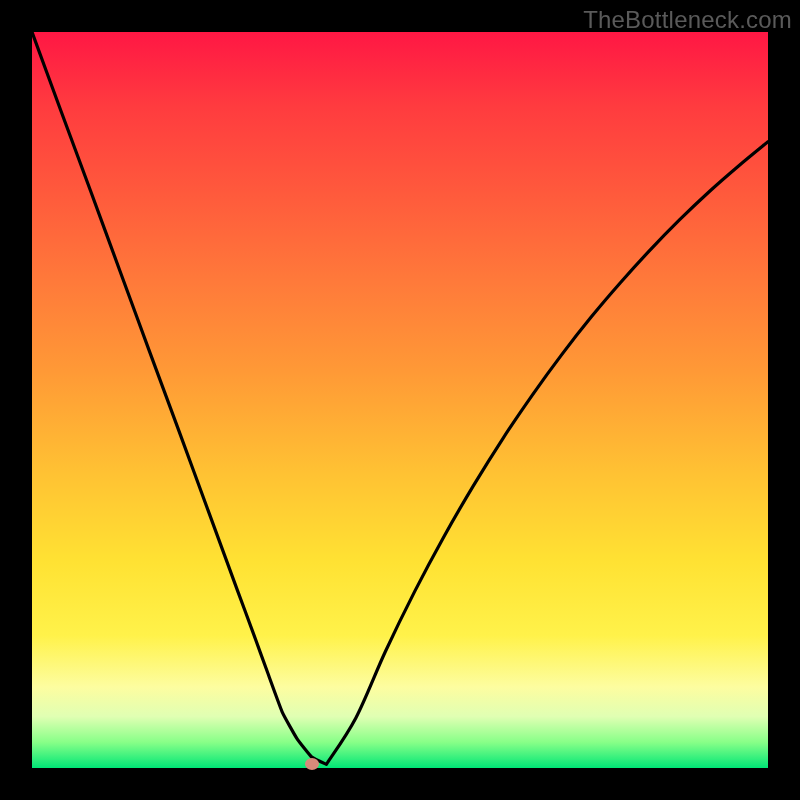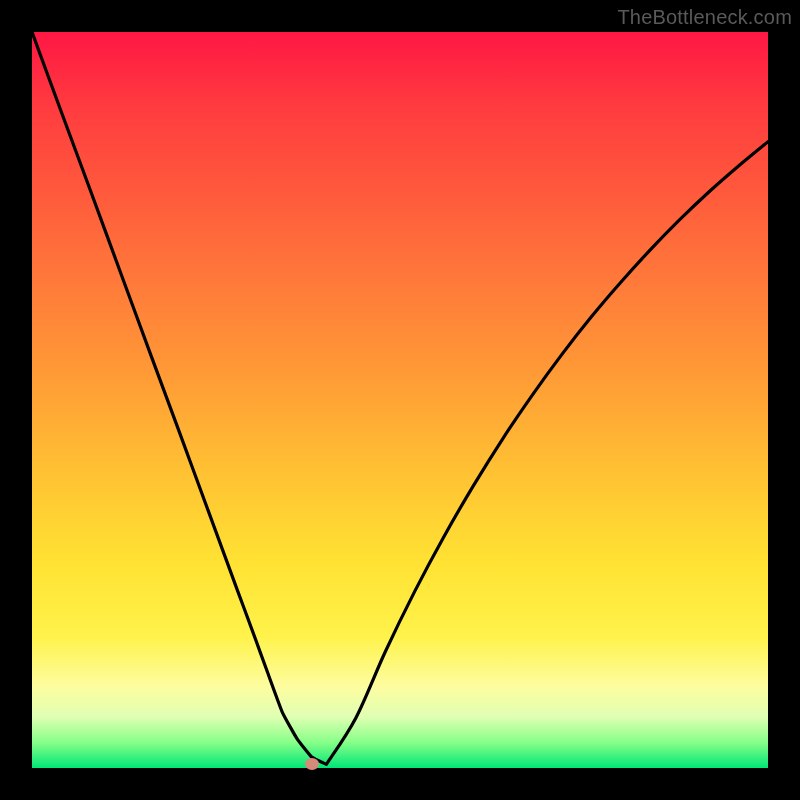--- a/index.html
+++ b/index.html
@@ -37,21 +37,21 @@
       #e0ffb3 93%,
       #88ff88 96.5%,
       #00e676 100%
     );
   }
   .watermark {
     position: absolute;
     top: 6px;
     right: 8px;
     color: #5a5a5a;
-    font-size: 20px;
+    font-size: 24px;
     font-weight: 500;
     letter-spacing: 0.2px;
     z-index: 5;
   }
   svg.curve {
     position: absolute;
     left: 0;
     top: 0;
     width: 736px;
     height: 736px;

